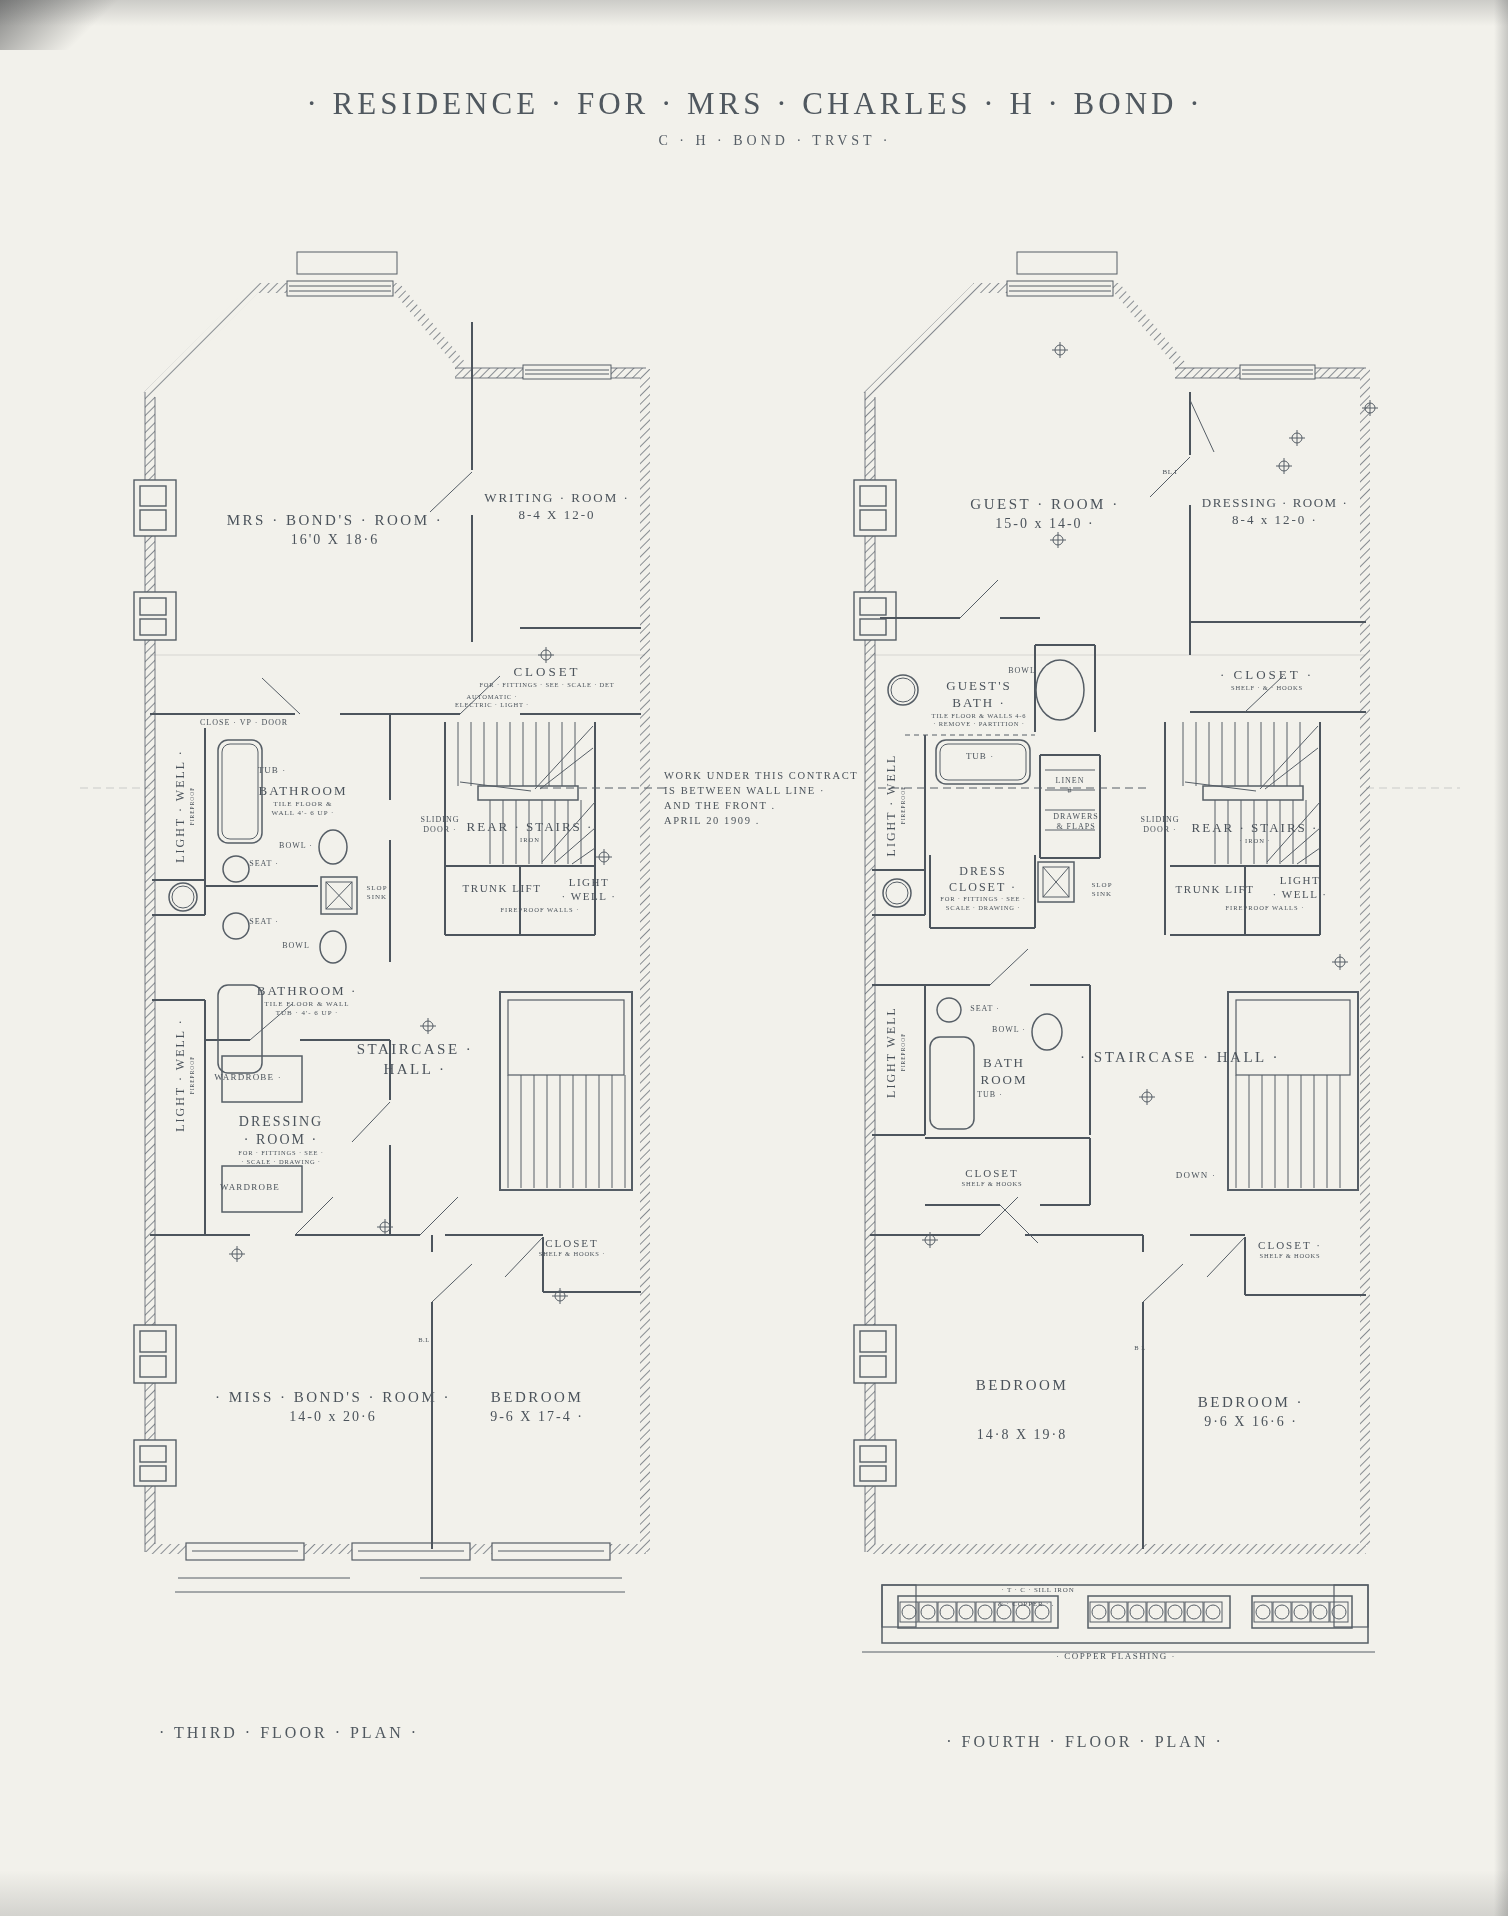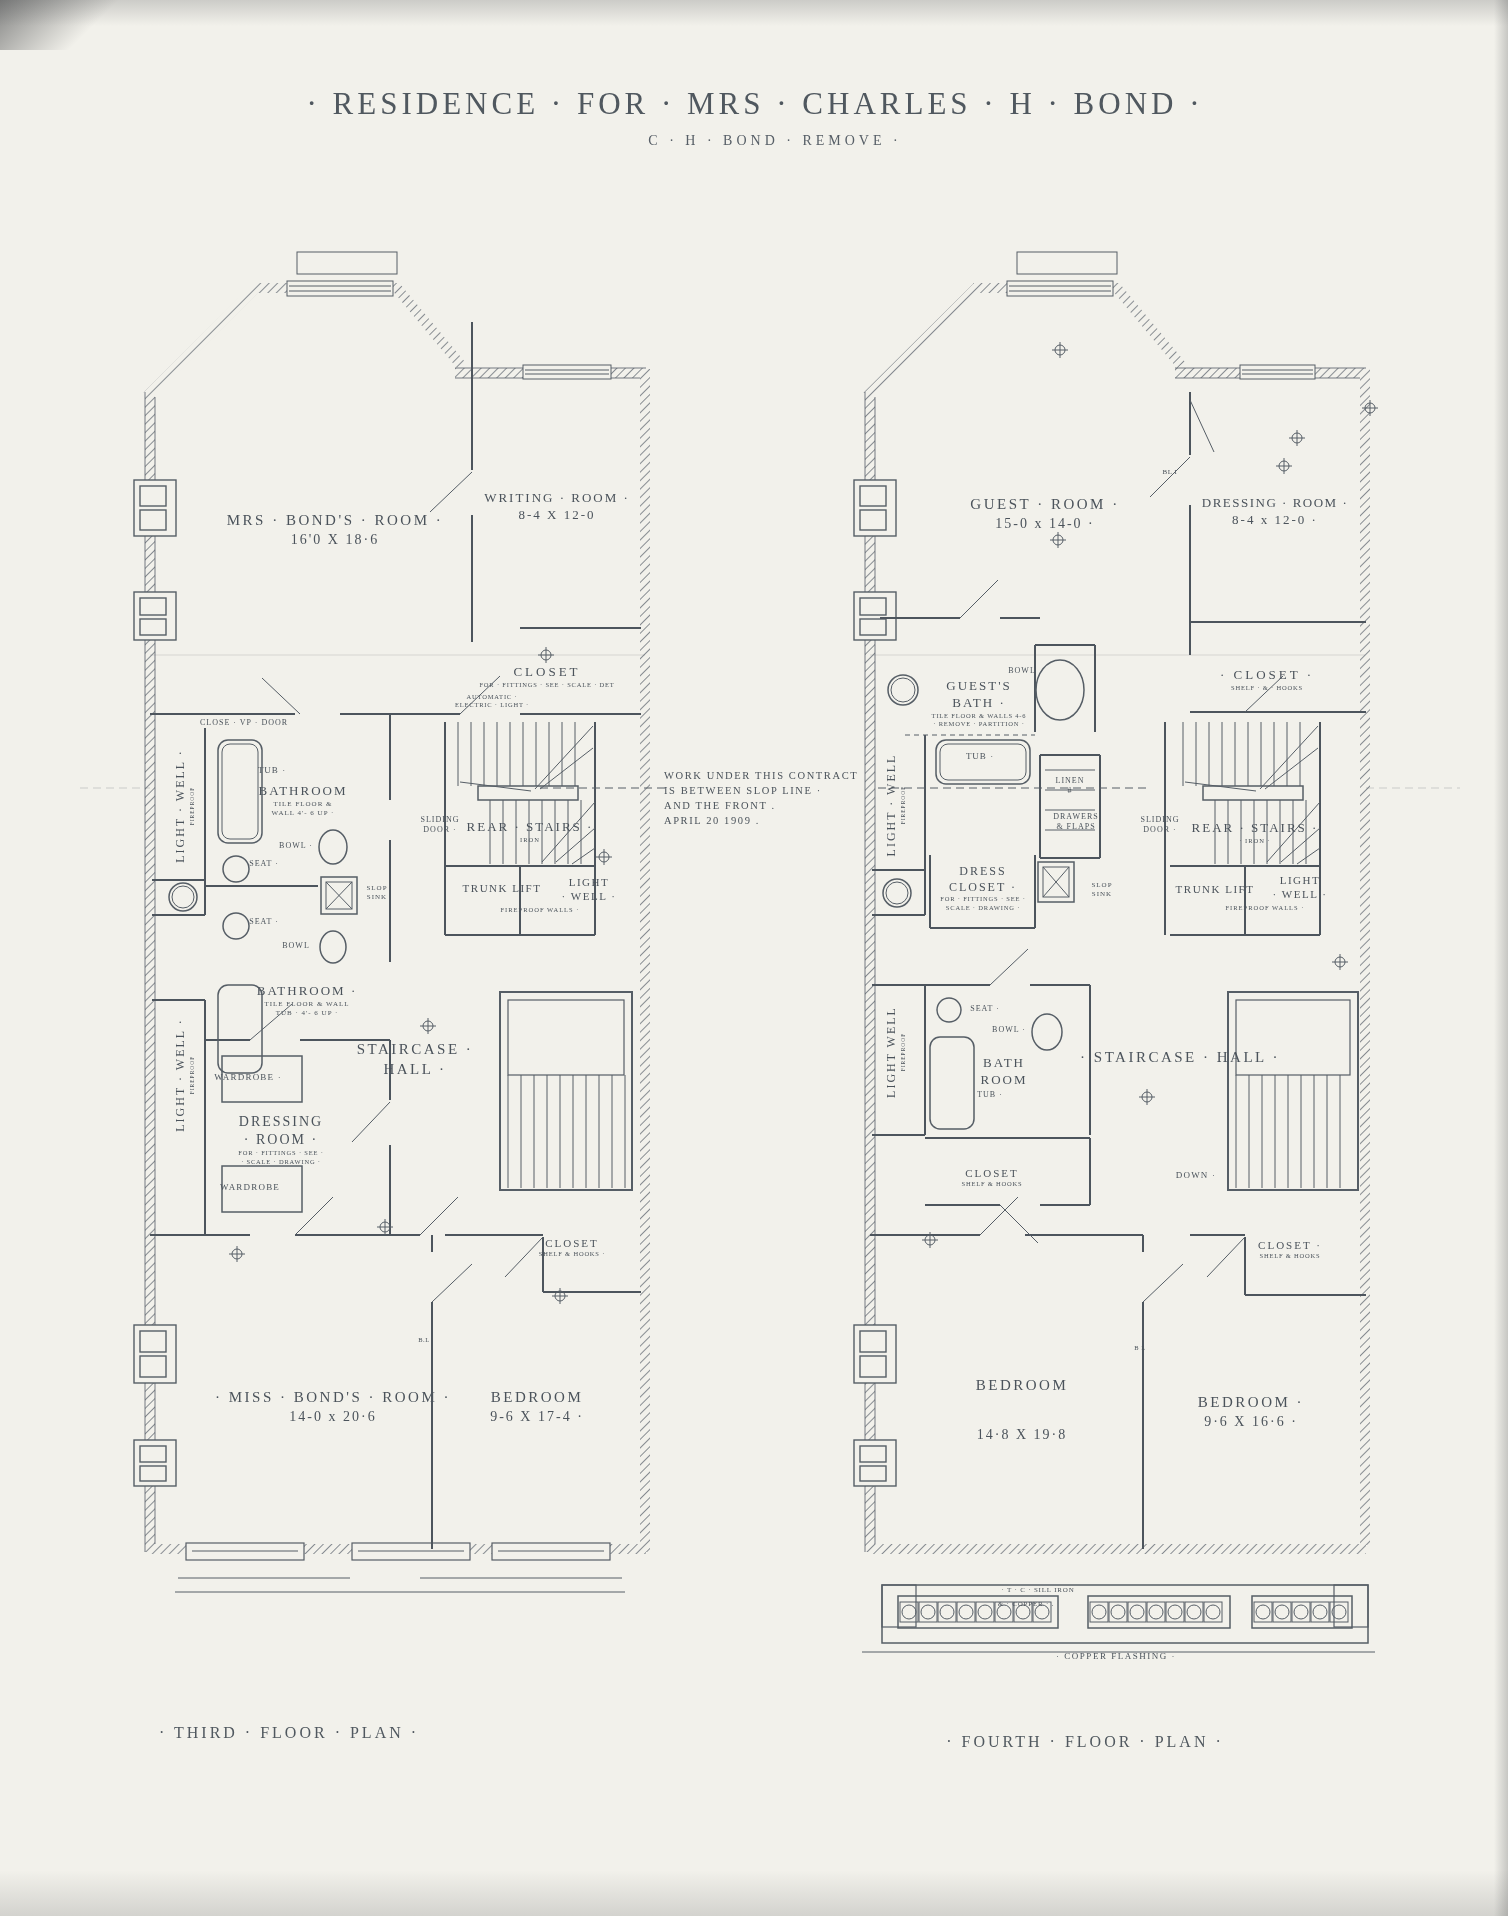--- a/index.html
+++ b/index.html
@@ -368,25 +368,25 @@
           <path d="M1139 1097 H1155 M1147 1089 V1105"></path>
           <circle cx="1340" cy="962" r="5"></circle>
           <path d="M1332 962 H1348 M1340 954 V970"></path>
           <circle cx="1058" cy="540" r="5"></circle>
           <path d="M1050 540 H1066 M1058 532 V548"></path>
         </g>
     </g>
   </svg>
 
   <div class="ctr title" style="left:755px;top:104px;">· RESIDENCE · FOR · MRS · CHARLES · H · BOND ·</div>
-  <div class="ctr trust" style="left:775px;top:141px;">C · H · BOND · REMOVE ·</div>
+  <div class="ctr trust" style="left:775px;top:141px;">C · H · BOND · TRVST ·</div>
 
   <div id="contract-note">
       <div>WORK UNDER THIS CONTRACT</div>
-      <div>IS  BETWEEN SLOP LINE ·</div>
+      <div>IS  BETWEEN WALL LINE ·</div>
       <div>AND THE FRONT .</div>
       <div>APRIL 20 1909 .</div>
     </div>
 
   <div id="labels">
       <div class="plan-label" style="left: 335px; top: 530px;">
         <div style="font-size: 15px; letter-spacing: 2.5px;">MRS · BOND'S · ROOM ·</div>
         <div style="font-size: 14px; letter-spacing: 2px;">16'0 X 18·6</div>
       </div>
       <div class="plan-label" style="left: 557px; top: 507px;">

